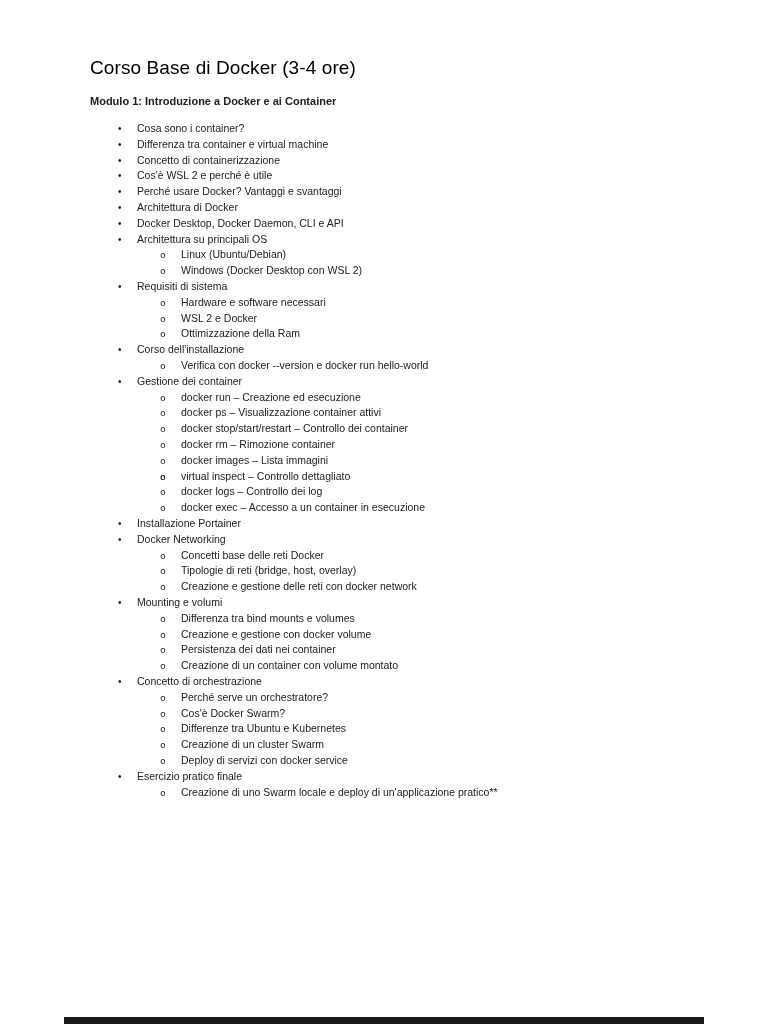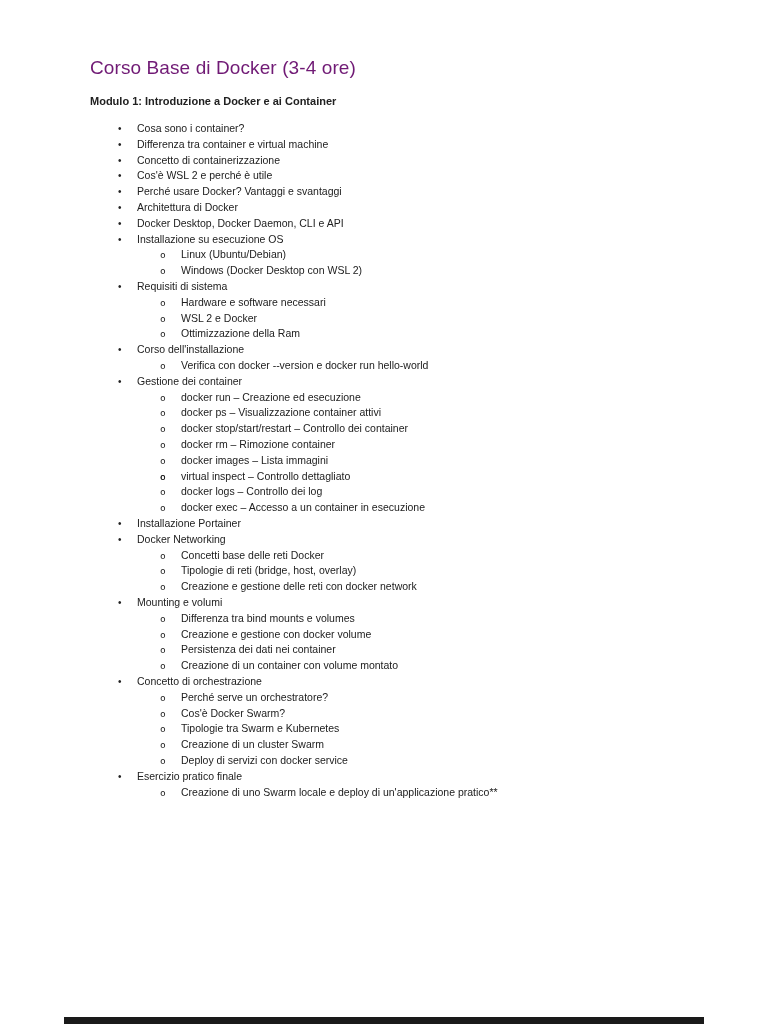--- a/index.html
+++ b/index.html
@@ -12,21 +12,21 @@
     height: 1024px;
     position: relative;
     overflow: hidden;
     font-family: "Liberation Sans", sans-serif;
     color: #212121;
   }
   .page {
     padding: 56px 60px 0 90px;
   }
   .title {
-    color: #701a75;
+    color: #000000;
     font-size: 19px;
     font-weight: 400;
     line-height: 1.25;
     margin: 0 0 14px 0;
     letter-spacing: 0.1px;
   }
   .module-heading {
     font-size: 11px;
     font-weight: 700;
     color: #212121;
@@ -88,21 +88,21 @@
   <div>
       <p class="module-heading">Modulo 1: Introduzione a Docker e ai Container</p>
       <ul class="l1">
         <li><span class="bullet b1">•</span><span>Cosa sono i container?</span></li>
         <li><span class="bullet b1">•</span><span>Differenza tra container e virtual machine</span></li>
         <li><span class="bullet b1">•</span><span>Concetto di containerizzazione</span></li>
         <li><span class="bullet b1">•</span><span>Cos'è WSL 2 e perché è utile</span></li>
         <li><span class="bullet b1">•</span><span>Perché usare Docker? Vantaggi e svantaggi</span></li>
         <li><span class="bullet b1">•</span><span>Architettura di Docker</span></li>
         <li><span class="bullet b1">•</span><span>Docker Desktop, Docker Daemon, CLI e API</span></li>
-        <li><span class="bullet b1">•</span><span>Installazione su esecuzione OS</span><ul class="l2">
+        <li><span class="bullet b1">•</span><span>Architettura su principali OS</span><ul class="l2">
             <li><span class="bullet b2">o</span><span>Linux (Ubuntu/Debian)</span></li>
             <li><span class="bullet b2">o</span><span>Windows (Docker Desktop con WSL 2)</span></li>
           </ul></li>
         <li><span class="bullet b1">•</span><span>Requisiti di sistema</span><ul class="l2">
             <li><span class="bullet b2">o</span><span>Hardware e software necessari</span></li>
             <li><span class="bullet b2">o</span><span>WSL 2 e Docker</span></li>
             <li><span class="bullet b2">o</span><span>Ottimizzazione della Ram</span></li>
           </ul></li>
         <li><span class="bullet b1">•</span><span>Corso dell'installazione</span><ul class="l2">
             <li><span class="bullet b2">o</span><span>Verifica con docker --version e docker run hello-world</span></li>
@@ -130,21 +130,21 @@
           </ul></li>
         <li><span class="bullet b1">•</span><span>Mounting e volumi</span><ul class="l2">
             <li><span class="bullet b2">o</span><span>Differenza tra bind mounts e volumes</span></li>
             <li><span class="bullet b2">o</span><span>Creazione e gestione con docker volume</span></li>
             <li><span class="bullet b2">o</span><span>Persistenza dei dati nei container</span></li>
             <li><span class="bullet b2">o</span><span>Creazione di un container con volume montato</span></li>
           </ul></li>
         <li><span class="bullet b1">•</span><span>Concetto di orchestrazione</span><ul class="l2">
             <li><span class="bullet b2">o</span><span>Perché serve un orchestratore?</span></li>
             <li><span class="bullet b2">o</span><span>Cos'è Docker Swarm?</span></li>
-            <li><span class="bullet b2">o</span><span>Tipologie tra Swarm e Kubernetes</span></li>
+            <li><span class="bullet b2">o</span><span>Differenze tra Ubuntu e Kubernetes</span></li>
             <li><span class="bullet b2">o</span><span>Creazione di un cluster Swarm</span></li>
             <li><span class="bullet b2">o</span><span>Deploy di servizi con docker service</span></li>
           </ul></li>
         <li><span class="bullet b1">•</span><span>Esercizio pratico finale</span><ul class="l2">
             <li><span class="bullet b2">o</span><span>Creazione di uno Swarm locale e deploy di un'applicazione pratico**</span></li>
           </ul></li>
       </ul>
     </div>
 </div>
 

